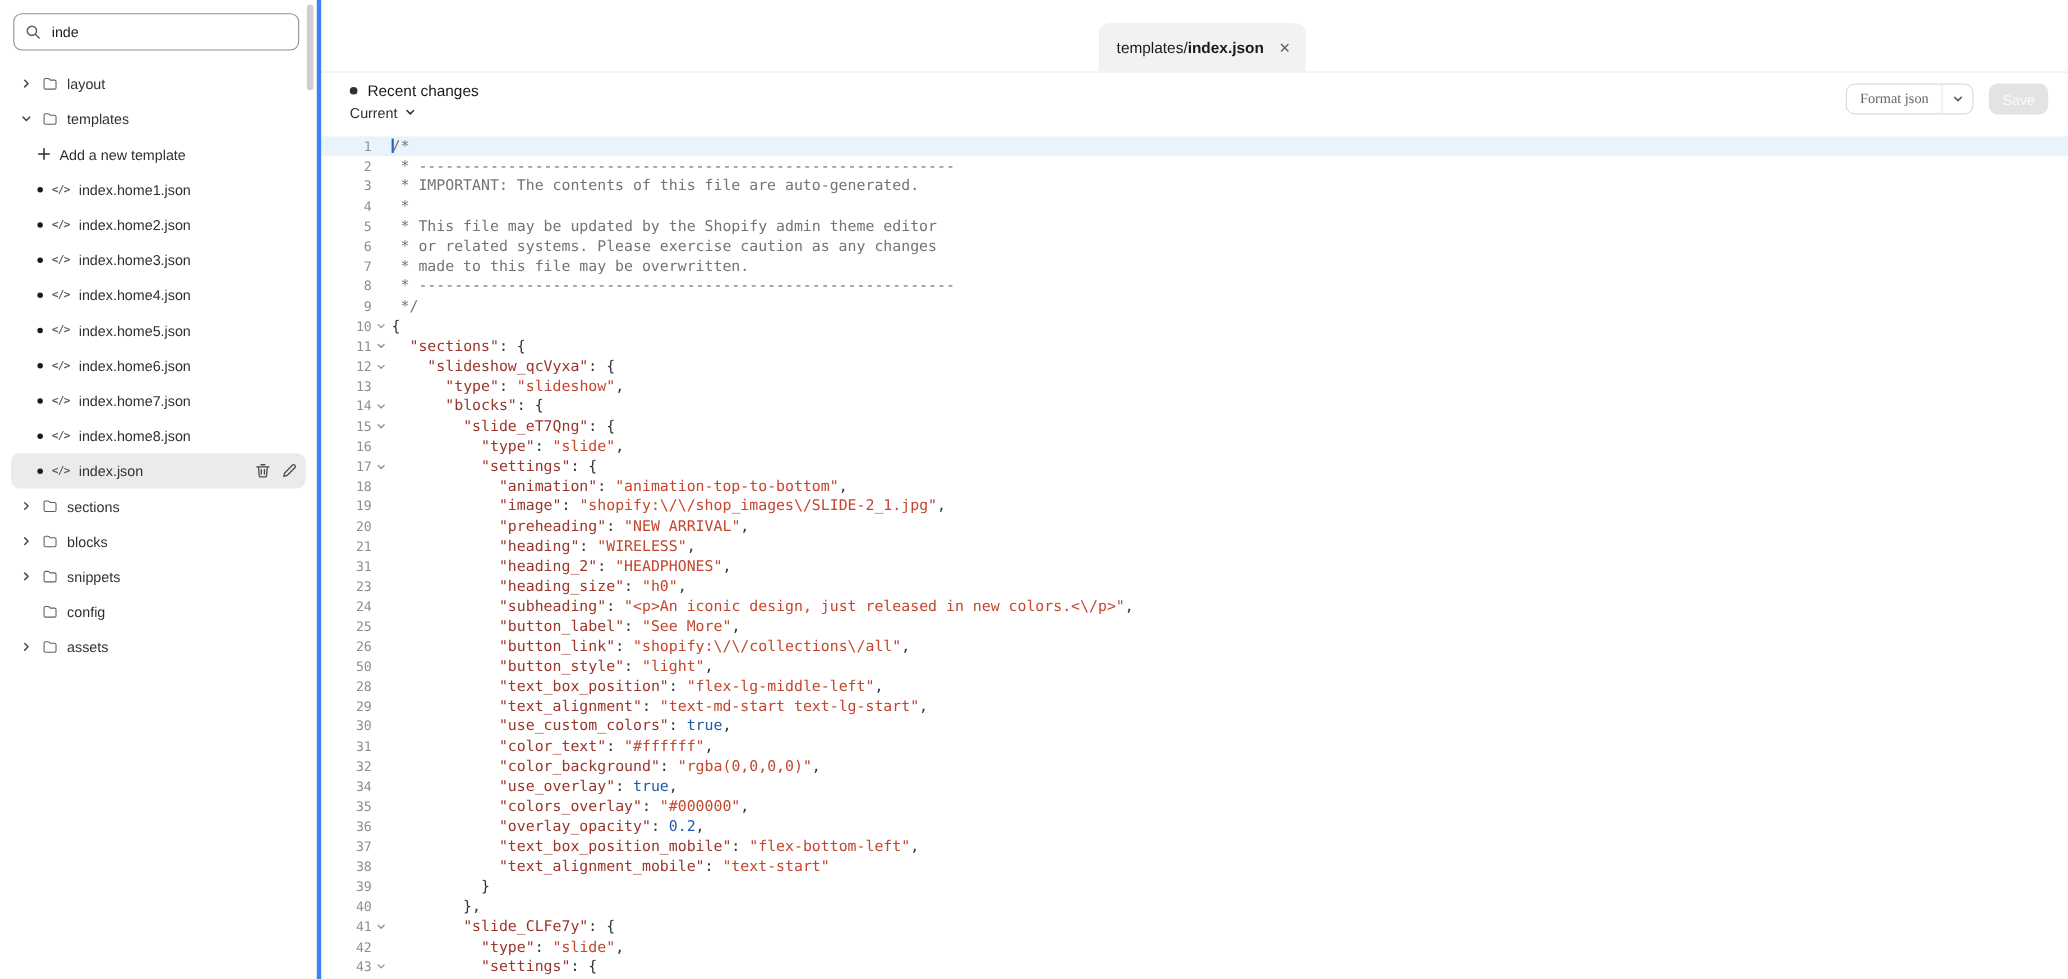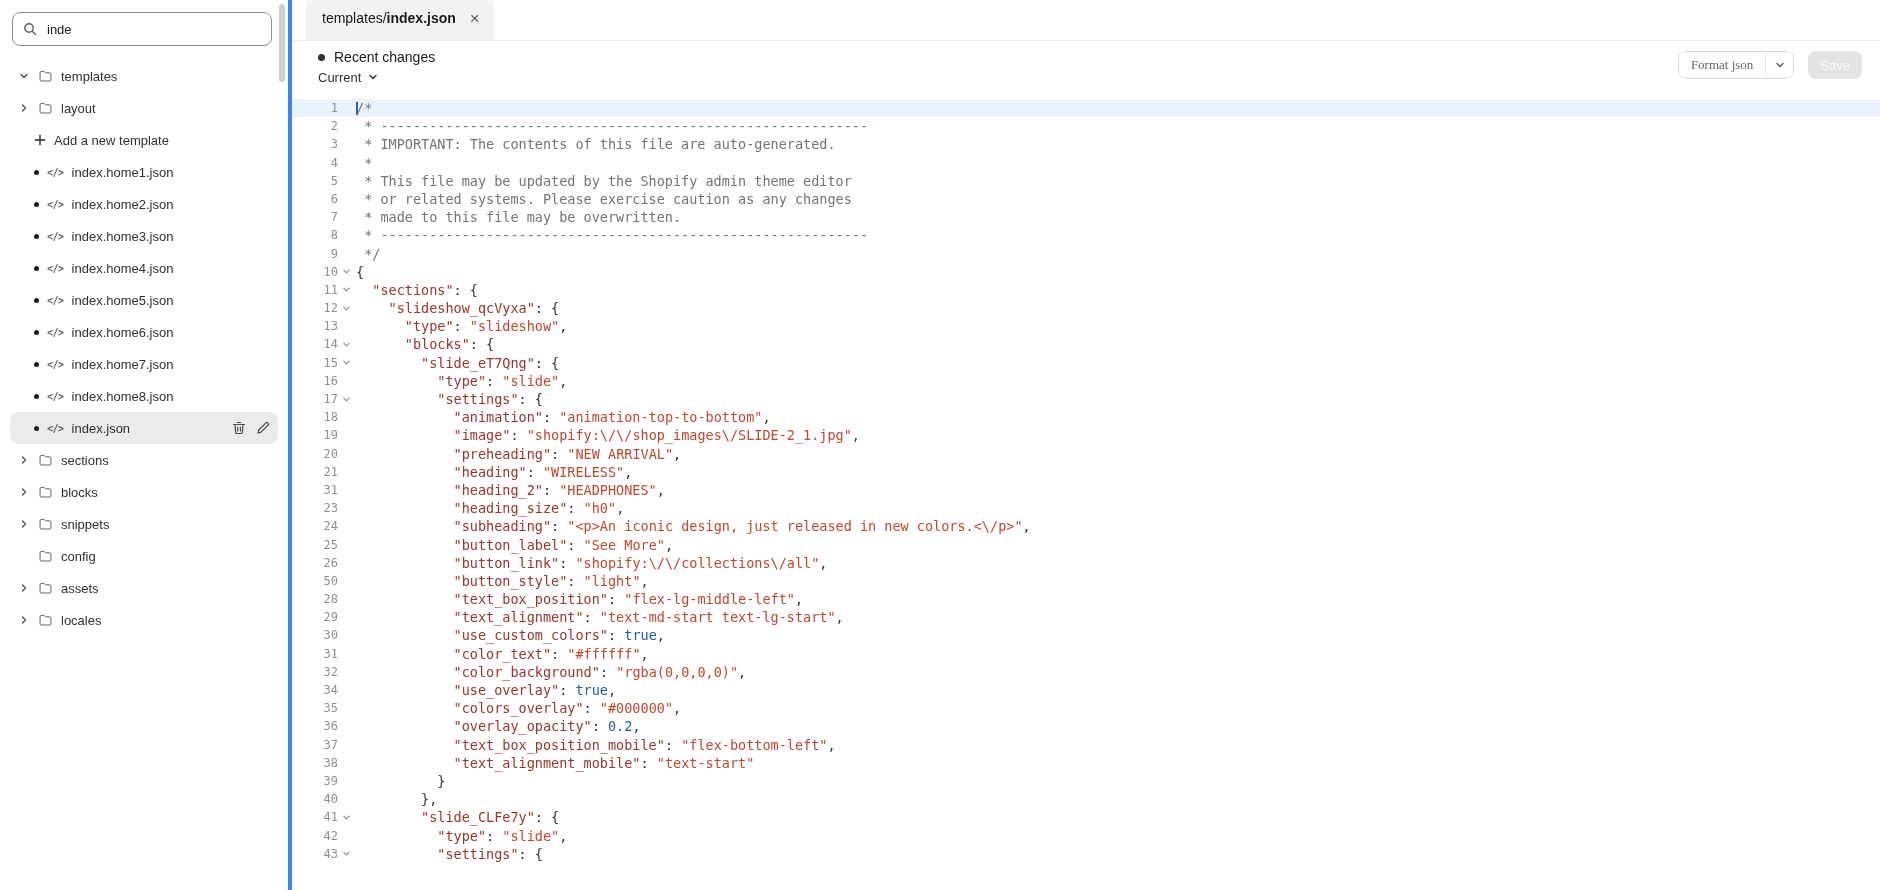--- a/index.html
+++ b/index.html
@@ -47,22 +47,22 @@
   .row-action { background: none; border: none; padding: 0; cursor: pointer; display: flex; align-items: center; }
   .sidebar-scrollbar {
     position: absolute; top: 4px; right: 3px; width: 6px; height: 78px;
     background: #cfcfcf; border-radius: 3px;
   }
 
   
   .main { flex: 1; min-width: 0; display: flex; flex-direction: column; }
 
   .tabbar {
-    height: 41px; display: flex; align-items: flex-end;
-    padding-left: 14px; border-bottom: 1px solid #ececec; background: #fff;
+    height: 66px; display: flex; align-items: flex-end;
+    padding-left: 14px; border-bottom: 1px solid #ececec; background: #fff; justify-content: center;
   }
   .tab {
     display: flex; align-items: center; gap: 12px;
     background: #f2f2f2; border-radius: 10px 10px 0 0;
     height: 44px; padding: 0 14px 0 16px; font-size: 14px; color: #1a1a1a;
     cursor: pointer;
   }
   .tab-name { font-weight: 700; }
   .tab-close {
     background: none; border: none; padding: 0; margin-left: 2px;
@@ -133,42 +133,42 @@
           <circle cx="6" cy="6" r="4.2"></circle>
             <path d="M9.2 9.2 12.6 12.6"></path>
         </svg>
       </span>
       <input value="inde" style="">
     </div>
     <div class="tree">
         <div class="tree-row kind-folder">
           <span class="chev">
             <svg width="10" height="10" viewBox="0 0 10 10" fill="none">
+              <path d="M3.5 2 6.5 5 3.5 8" stroke="#4a4c4e" stroke-width="1.4" stroke-linecap="round" stroke-linejoin="round"></path>
+            </svg>
+          </span>
+          <span class="ficon">
+            <svg width="15" height="15" viewBox="0 0 20 20" fill="none">
+              <path d="M2.75 5A1.75 1.75 0 0 1 4.5 3.25h3.1c.46 0 .9.18 1.23.51l1.1 1.1c.14.14.33.22.53.22h5c.97 0 1.79.78 1.79 1.75v7.42a1.75 1.75 0 0 1-1.75 1.75h-11a1.75 1.75 0 0 1-1.75-1.75z" stroke="#5c5f62" stroke-width="1.3"></path>
+            </svg>
+          </span>
+          <span class="tlabel">layout</span>
+        </div>
+        <div class="tree-row kind-folder">
+          <span class="chev">
+            <svg width="10" height="10" viewBox="0 0 10 10" fill="none">
               <path d="M2 3.5 5 6.5 8 3.5" stroke="#4a4c4e" stroke-width="1.4" stroke-linecap="round" stroke-linejoin="round"></path>
             </svg>
           </span>
           <span class="ficon">
             <svg width="15" height="15" viewBox="0 0 20 20" fill="none">
               <path d="M2.75 5A1.75 1.75 0 0 1 4.5 3.25h3.1c.46 0 .9.18 1.23.51l1.1 1.1c.14.14.33.22.53.22h5c.97 0 1.79.78 1.79 1.75v7.42a1.75 1.75 0 0 1-1.75 1.75h-11a1.75 1.75 0 0 1-1.75-1.75z" stroke="#5c5f62" stroke-width="1.3"></path>
             </svg>
           </span>
           <span class="tlabel">templates</span>
-        </div>
-        <div class="tree-row kind-folder">
-          <span class="chev">
-            <svg width="10" height="10" viewBox="0 0 10 10" fill="none">
-              <path d="M3.5 2 6.5 5 3.5 8" stroke="#4a4c4e" stroke-width="1.4" stroke-linecap="round" stroke-linejoin="round"></path>
-            </svg>
-          </span>
-          <span class="ficon">
-            <svg width="15" height="15" viewBox="0 0 20 20" fill="none">
-              <path d="M2.75 5A1.75 1.75 0 0 1 4.5 3.25h3.1c.46 0 .9.18 1.23.51l1.1 1.1c.14.14.33.22.53.22h5c.97 0 1.79.78 1.79 1.75v7.42a1.75 1.75 0 0 1-1.75 1.75h-11a1.75 1.75 0 0 1-1.75-1.75z" stroke="#5c5f62" stroke-width="1.3"></path>
-            </svg>
-          </span>
-          <span class="tlabel">layout</span>
         </div>
         <div class="tree-row kind-add">
           <span class="ficon">
             <svg width="12" height="12" viewBox="0 0 12 12" fill="none">
               <path d="M6 1.2v9.6M1.2 6h9.6" stroke="#303030" stroke-width="1.4" stroke-linecap="round"></path>
             </svg>
           </span>
           <span class="tlabel">Add a new template</span>
         </div>
         <div class="tree-row kind-file">
@@ -281,33 +281,20 @@
             <svg width="10" height="10" viewBox="0 0 10 10" fill="none">
               <path d="M3.5 2 6.5 5 3.5 8" stroke="#4a4c4e" stroke-width="1.4" stroke-linecap="round" stroke-linejoin="round"></path>
             </svg>
           </span>
           <span class="ficon">
             <svg width="15" height="15" viewBox="0 0 20 20" fill="none">
               <path d="M2.75 5A1.75 1.75 0 0 1 4.5 3.25h3.1c.46 0 .9.18 1.23.51l1.1 1.1c.14.14.33.22.53.22h5c.97 0 1.79.78 1.79 1.75v7.42a1.75 1.75 0 0 1-1.75 1.75h-11a1.75 1.75 0 0 1-1.75-1.75z" stroke="#5c5f62" stroke-width="1.3"></path>
             </svg>
           </span>
           <span class="tlabel">assets</span>
-        </div>
-        <div class="tree-row kind-folder">
-          <span class="chev">
-            <svg width="10" height="10" viewBox="0 0 10 10" fill="none">
-              <path d="M3.5 2 6.5 5 3.5 8" stroke="#4a4c4e" stroke-width="1.4" stroke-linecap="round" stroke-linejoin="round"></path>
-            </svg>
-          </span>
-          <span class="ficon">
-            <svg width="15" height="15" viewBox="0 0 20 20" fill="none">
-              <path d="M2.75 5A1.75 1.75 0 0 1 4.5 3.25h3.1c.46 0 .9.18 1.23.51l1.1 1.1c.14.14.33.22.53.22h5c.97 0 1.79.78 1.79 1.75v7.42a1.75 1.75 0 0 1-1.75 1.75h-11a1.75 1.75 0 0 1-1.75-1.75z" stroke="#5c5f62" stroke-width="1.3"></path>
-            </svg>
-          </span>
-          <span class="tlabel">locales</span>
         </div>
       </div>
     <div class="sidebar-scrollbar"></div>
   </aside>
 
   <main class="main">
 
     <div class="tabbar">
       <div class="tab">
         <span>

